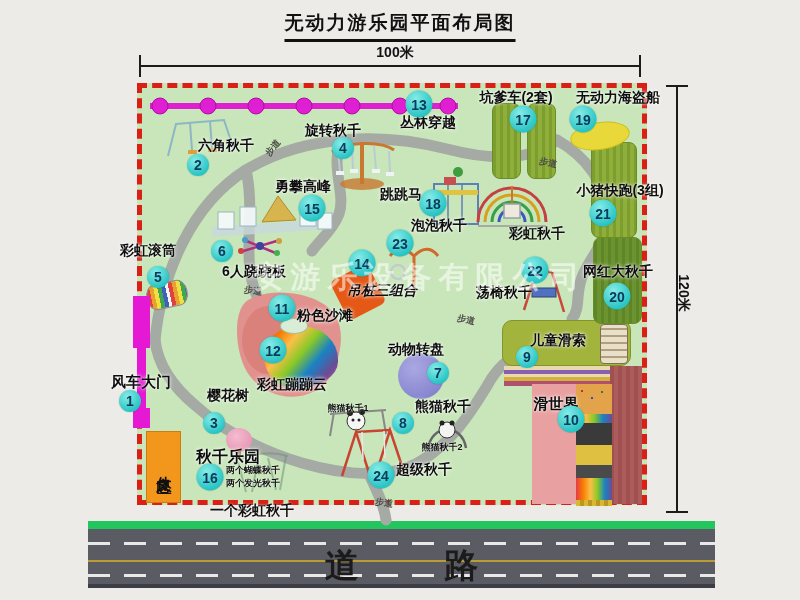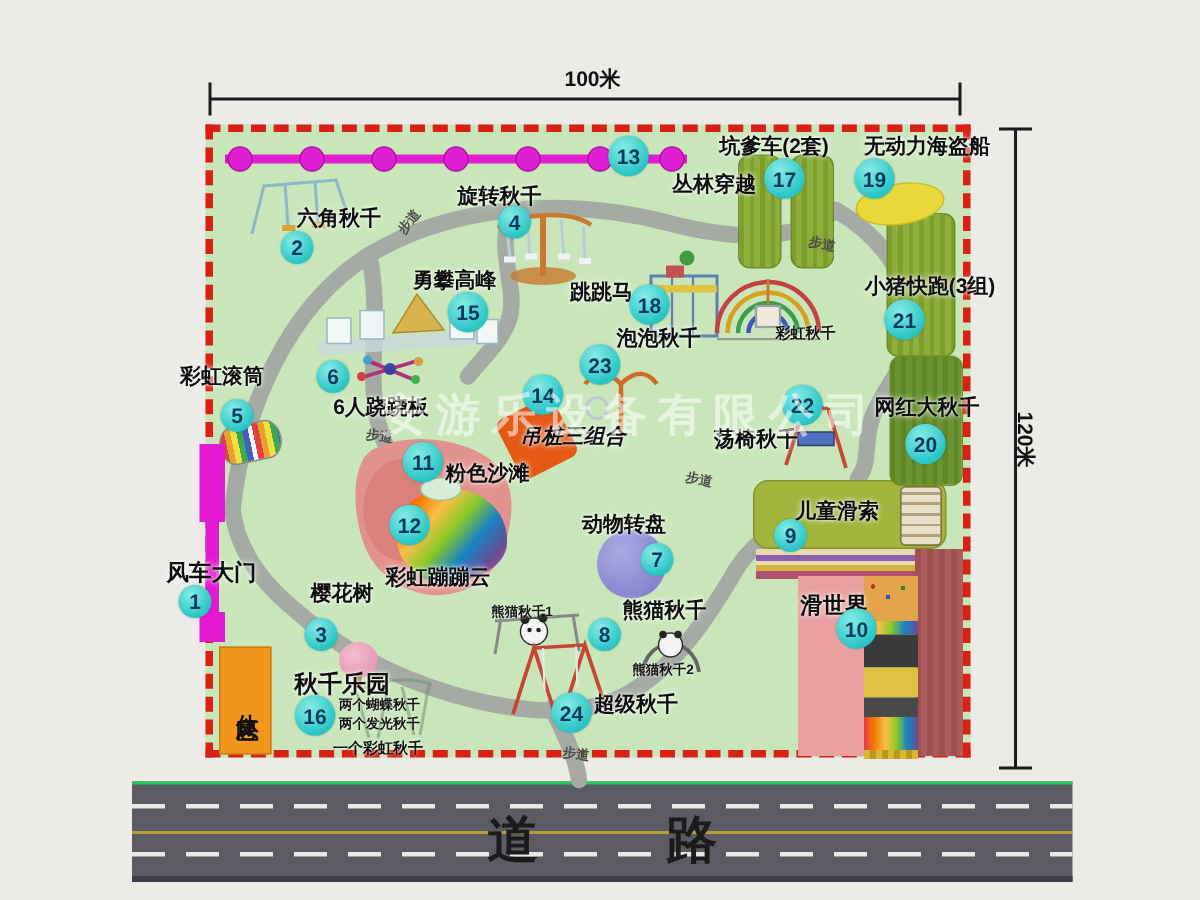--- a/index.html
+++ b/index.html
@@ -16,21 +16,21 @@
   .dim-top-label{position:absolute;left:360px;top:44px;width:70px;text-align:center;
                  font-size:14px;font-weight:bold;color:#111;}
   .dim-right-line{position:absolute;left:676px;top:86px;height:426px;border-left:2px solid #1c1c1c;}
   .dim-right-label{position:absolute;left:664px;top:284px;font-size:14px;font-weight:bold;color:#111;
                    transform:rotate(90deg);white-space:nowrap;}
   
   .park{position:absolute;left:137px;top:83px;width:510px;height:422px;box-sizing:border-box;
         background:#c9e6ba;border:5px dashed #da1f15;}
   
   .road{position:absolute;left:88px;top:521px;width:627px;height:67px;background:#5b5b63;
-        border-top:2px solid #22c55e;border-bottom:4px solid #3d3d45;box-sizing:border-box;}
+        border-top:8px solid #22c55e;border-bottom:4px solid #3d3d45;box-sizing:border-box;}
   .road-dash{position:absolute;left:0;width:100%;height:3px;
      background:repeating-linear-gradient(90deg,#e8e8e8 0 22px,transparent 22px 36px);}
   .road-yellow{position:absolute;left:0;top:31px;width:100%;height:2px;background:#b89d35;}
   .road-label{position:absolute;left:0;top:14px;width:100%;text-align:center;font-size:34px;
               font-weight:bold;color:#1b1b1b;letter-spacing:38px;text-indent:38px;}
   
   .wm-co{position:absolute;left:420px;top:277px;transform:translate(-50%,-50%);
          font-size:30px;font-weight:bold;color:rgba(255,255,255,0.55);letter-spacing:7px;
          white-space:nowrap;z-index:60;}
   .wm-ph{position:absolute;left:398px;top:316px;transform:translate(-50%,-50%);
@@ -57,20 +57,21 @@
            border:1px solid #c97d12;z-index:12;display:flex;align-items:center;justify-content:center;}
   .restbox span{writing-mode:vertical-rl;font-size:15px;font-weight:bold;color:#111;letter-spacing:2px;}
   .gate{background:#e519d4;z-index:14;}
   svg.layer{position:absolute;left:0;top:0;z-index:8;pointer-events:none;}
 </style>
 </head>
 <body>
 
 <div class="stage">
 
+  <div class="title">无动力游乐园平面布局图</div>
 
   <div class="dim-top-label">100米</div>
   <div class="dim-top-line"></div>
   <div class="tickv" style="left:139px;top:55px;"></div>
   <div class="tickv" style="left:639px;top:55px;"></div>
 
   <div class="dim-right-line"></div>
   <div class="tickh" style="left:666px;top:85px;"></div>
   <div class="tickh" style="left:666px;top:511px;"></div>
   <div class="dim-right-label">120米</div>
@@ -275,21 +276,21 @@
       <div class="plabel" style="left: 443px; top: 407px;">熊猫秋千</div>
       <div class="badge" style="left: 403px; top: 423px;">8</div>
       <div class="plabel" style="left: 558px; top: 341px;">儿童滑索</div>
       <div class="badge" style="left: 527px; top: 357px;">9</div>
       <div class="plabel" style="left: 556px; top: 404px; font-size: 15px;">滑世界</div>
       <div class="badge b2" style="left: 571px; top: 419px;">10</div>
       <div class="plabel" style="left: 325px; top: 316px;">粉色沙滩</div>
       <div class="badge b2" style="left: 282px; top: 308px;">11</div>
       <div class="plabel" style="left: 292px; top: 385px;">彩虹蹦蹦云</div>
       <div class="badge b2" style="left: 273px; top: 350px;">12</div>
-      <div class="plabel" style="left: 428px; top: 123px; margin-left: 48px;">丛林穿越</div>
+      <div class="plabel" style="left: 428px; top: 123px;">丛林穿越</div>
       <div class="badge b2" style="left: 419px; top: 104px;">13</div>
       <div class="plabel" style="left: 382px; top: 291px; font-style: italic;">吊桩三组合</div>
       <div class="badge b2" style="left: 362px; top: 263px;">14</div>
       <div class="plabel" style="left: 303px; top: 187px;">勇攀高峰</div>
       <div class="badge b2" style="left: 312px; top: 208px;">15</div>
       <div class="plabel" style="left: 228px; top: 457px; font-size: 16px;">秋千乐园</div>
       <div class="badge b2" style="left: 210px; top: 477px;">16</div>
       <div class="plabel" style="left: 516px; top: 98px;">坑爹车(2套)</div>
       <div class="badge b2" style="left: 523px; top: 119px;">17</div>
       <div class="plabel" style="left: 401px; top: 195px;">跳跳马</div>
@@ -299,25 +300,25 @@
       <div class="plabel" style="left: 618px; top: 272px;">网红大秋千</div>
       <div class="badge b2" style="left: 617px; top: 296px; text-align: center;">20</div>
       <div class="plabel" style="left: 620px; top: 191px;">小猪快跑(3组)</div>
       <div class="badge b2" style="left: 603px; top: 213px;">21</div>
       <div class="plabel" style="left: 504px; top: 293px;">荡椅秋千</div>
       <div class="badge b2" style="left: 535px; top: 270px;">22</div>
       <div class="plabel" style="left: 439px; top: 226px;">泡泡秋千</div>
       <div class="badge b2" style="left: 400px; top: 243px;">23</div>
       <div class="plabel" style="left: 424px; top: 470px;">超级秋千</div>
       <div class="badge b2" style="left: 381px; top: 475px;">24</div>
-      <div class="xlabel" style="left: 537px; top: 222px; font-size: 10px;">彩虹秋千</div>
+      <div class="xlabel" style="left: 537px; top: 234px; font-size: 14px;">彩虹秋千</div>
       <div class="xlabel" style="left: 348px; top: 408px; font-size: 9px;">熊猫秋千1</div>
       <div class="xlabel" style="left: 442px; top: 447px; font-size: 9px;">熊猫秋千2</div>
       <div class="xlabel" style="left: 253px; top: 470px; font-size: 9px;">两个蝴蝶秋千</div>
       <div class="xlabel" style="left: 253px; top: 483px; font-size: 9px;">两个发光秋千</div>
-      <div class="xlabel" style="left: 252px; top: 499px; font-size: 10px;">一个彩虹秋千</div>
+      <div class="xlabel" style="left: 252px; top: 511px; font-size: 14px;">一个彩虹秋千</div>
       <div class="wlabel" style="left: 273px; top: 148px; transform: translate(-50%, -50%) rotate(-50deg);">步道</div>
       <div class="wlabel" style="left: 548px; top: 163px; transform: translate(-50%, -50%) rotate(12deg);">步道</div>
       <div class="wlabel" style="left: 253px; top: 291px; transform: translate(-50%, -50%) rotate(8deg);">步道</div>
       <div class="wlabel" style="left: 466px; top: 320px; transform: translate(-50%, -50%) rotate(12deg);">步道</div>
       <div class="wlabel" style="left: 384px; top: 503px; transform: translate(-50%, -50%) rotate(8deg);">步道</div>
     </div>
 </div>
 
 </body></html>

